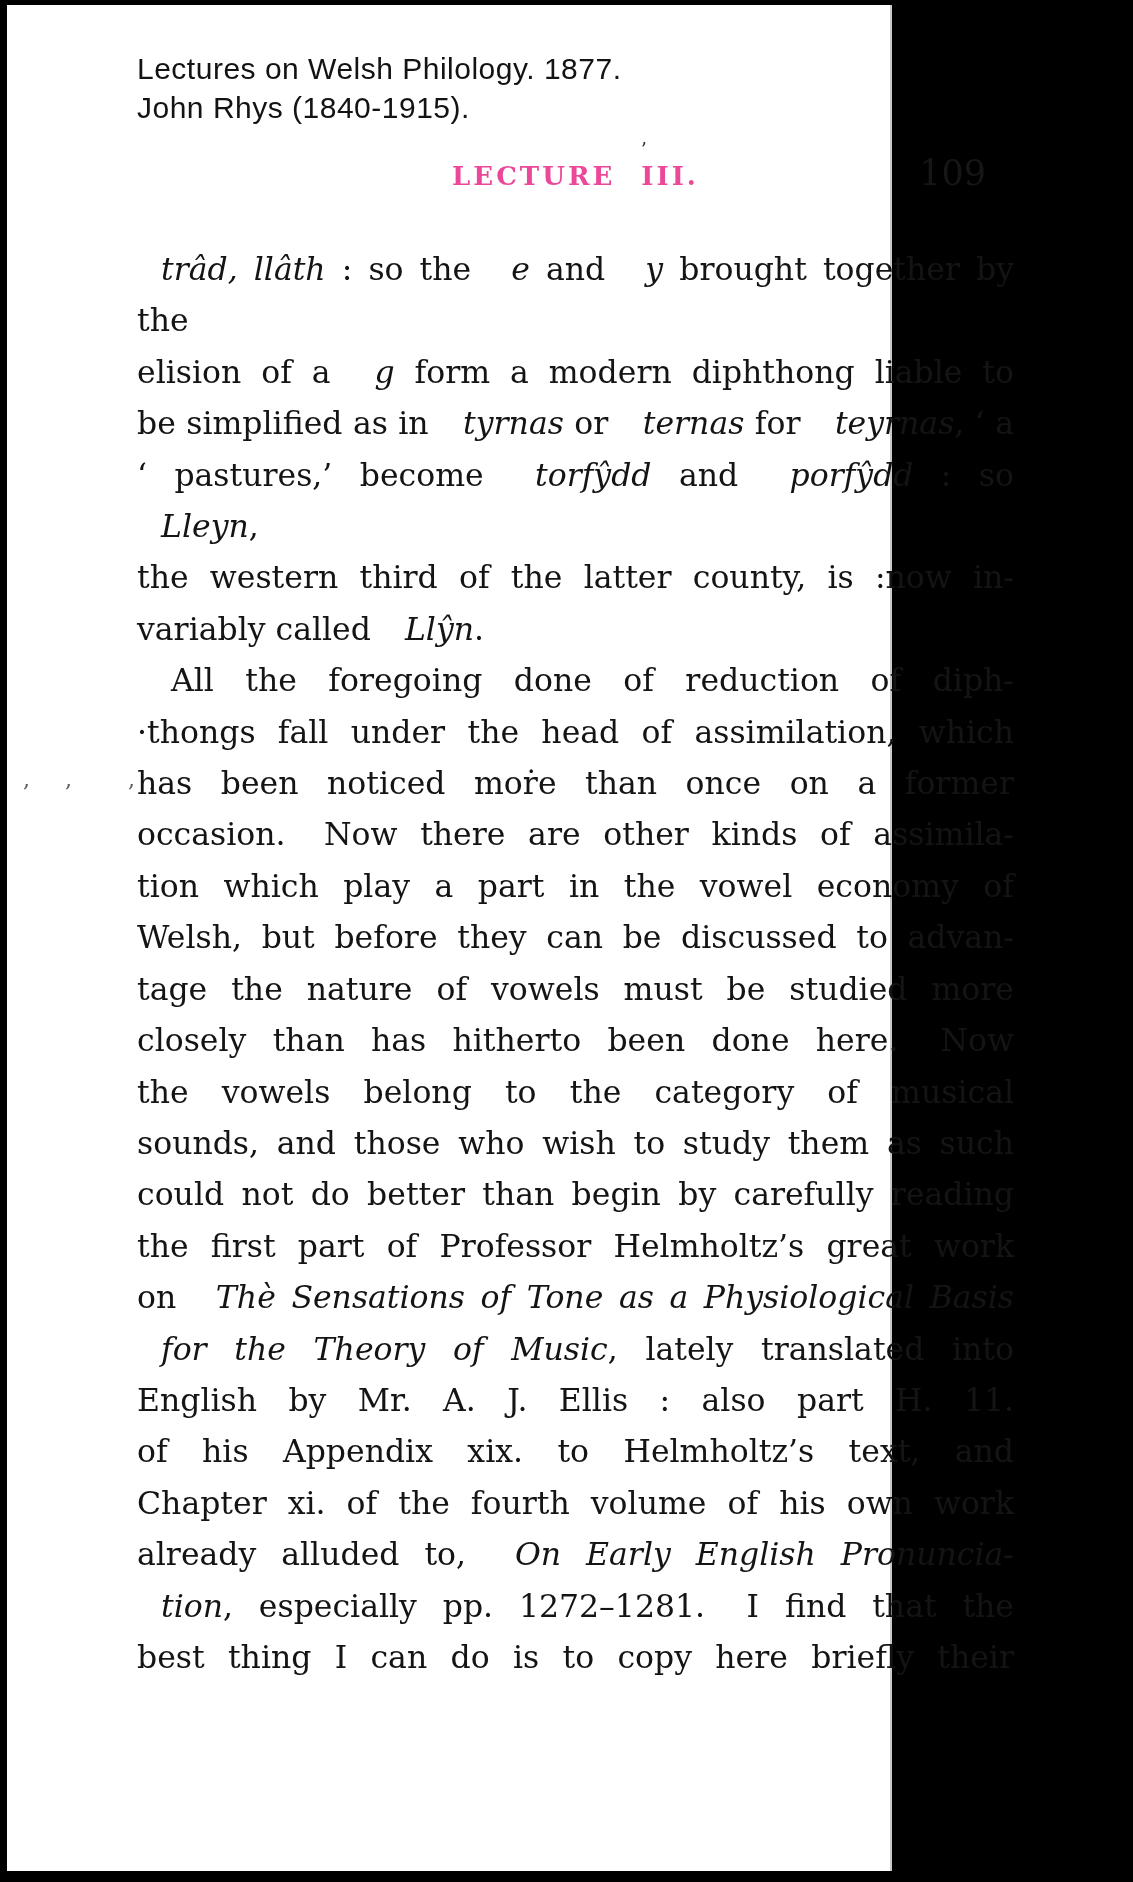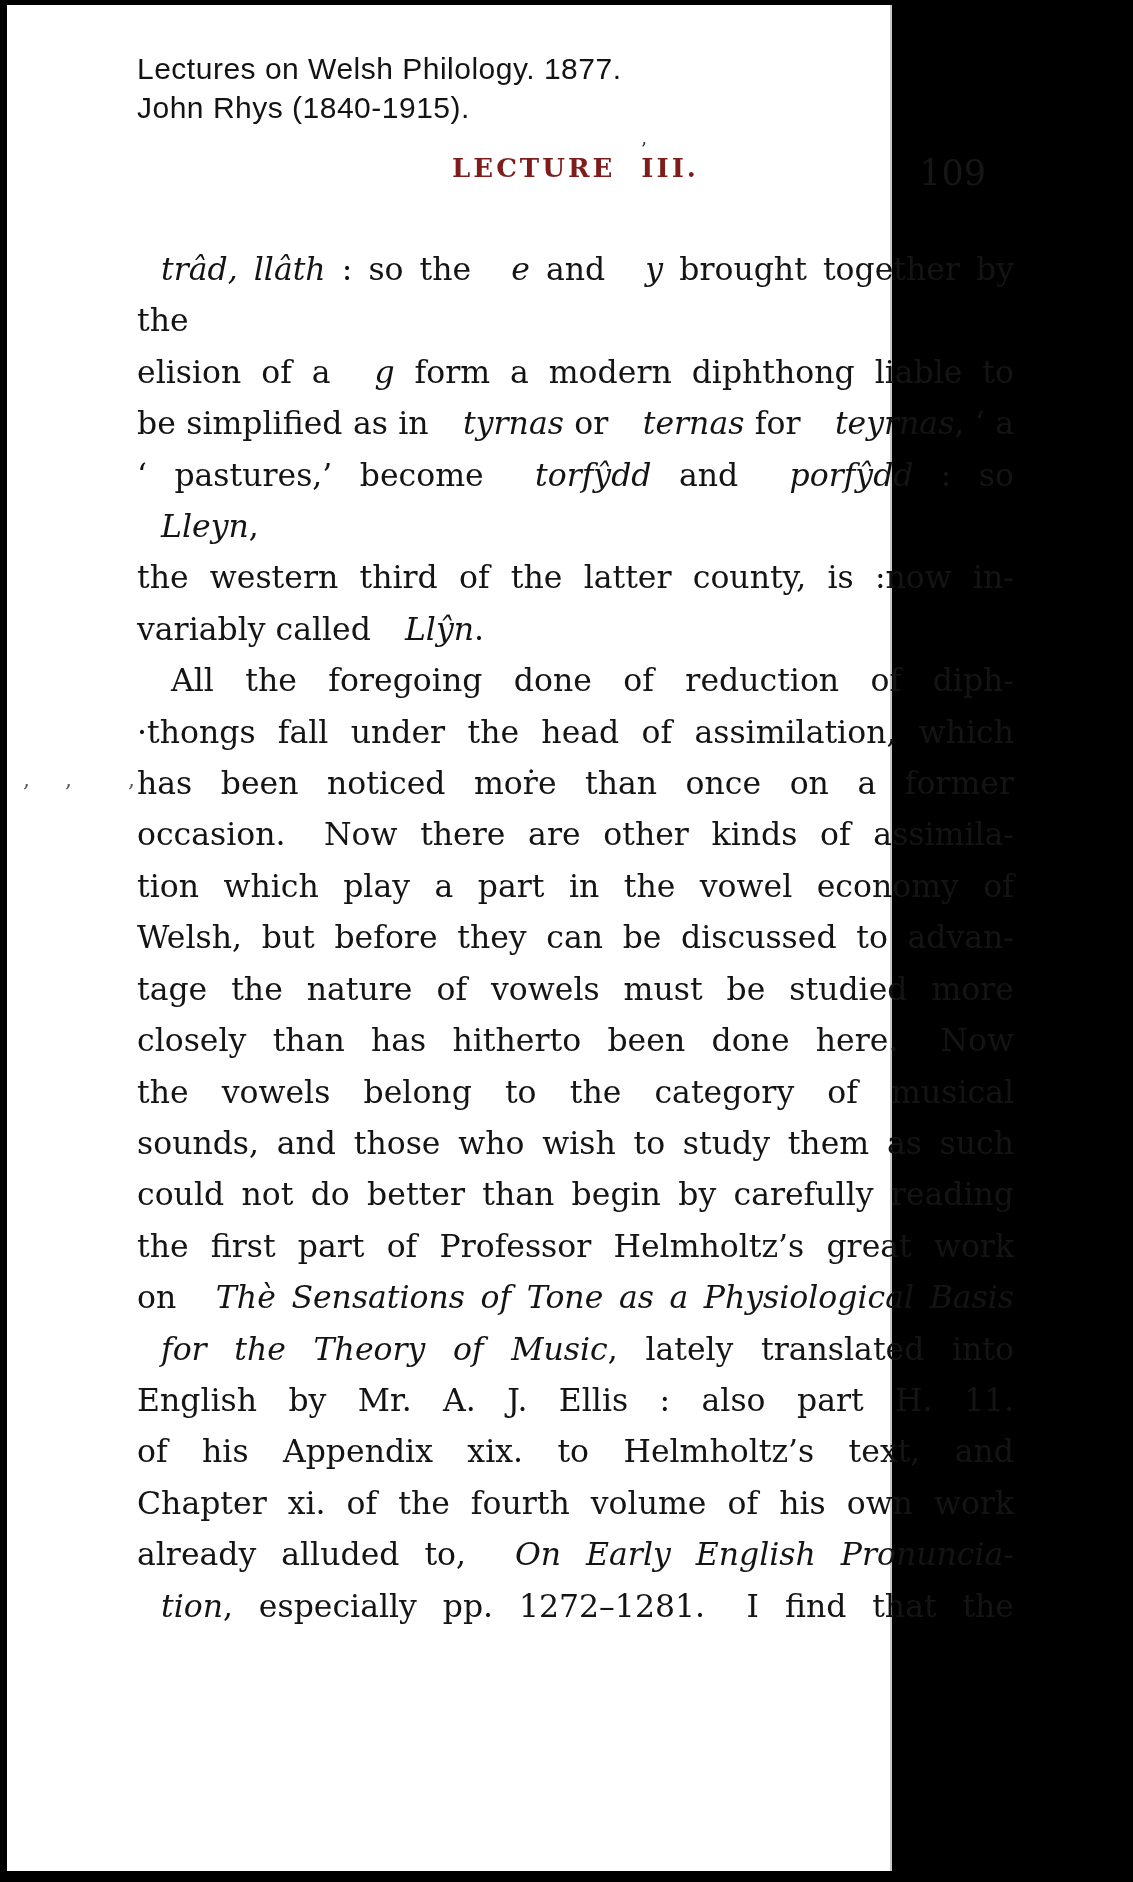--- a/index.html
+++ b/index.html
@@ -27,27 +27,27 @@
     font-size: 30px; line-height: 39px;
     color: #131313;
     letter-spacing: 0.5px;
   }
   .running-head-row {
     position: absolute;
     left: 130px; top: 148px; width: 877px; height: 48px;
   }
   .lecture-heading {
     position: absolute;
-    left: 0; top: 0; width: 100%;
+    left: 0; top: 8px; width: 100%;
     text-align: center;
     font-size: 26px;
     font-weight: 700;
     letter-spacing: 3px;
     word-spacing: 14px;
-    color: #7f1d1d;
+    color: #ec4899;
   }
   .heading-speck {
     position: absolute;
     left: 504px; top: -14px;
     font-size: 18px; color: #2a2a2a;
   }
   .page-number {
     position: absolute;
     right: 28px; top: 0;
     font-size: 35px;
@@ -124,16 +124,17 @@
         <div class="bl"><span>sounds, and those who wish to study them as such</span></div>
         <div class="bl"><span>could not do better than begin by carefully reading</span></div>
         <div class="bl"><span>the first part of Professor Helmholtz’s great work</span></div>
         <div class="bl"><span>on </span><em>Thè Sensations of Tone as a Physiological Basis</em></div>
         <div class="bl"><em>for the Theory of Music</em><span>, lately translated into</span></div>
         <div class="bl"><span>English by Mr. A. J. Ellis : also part H. 11.</span></div>
         <div class="bl"><span>of his Appendix xix. to Helmholtz’s text, and</span></div>
         <div class="bl"><span>Chapter xi. of the fourth volume of his own work</span></div>
         <div class="bl"><span>already alluded to, </span><em>On Early English Pronuncia-</em></div>
         <div class="bl"><em>tion</em><span>, especially pp. 1272–1281.  I find that the</span></div>
+        <div class="bl"><span>best thing I can do is to copy here briefly their</span></div>
       </div>
 
   </div>
 </div>
 
 </body></html>

